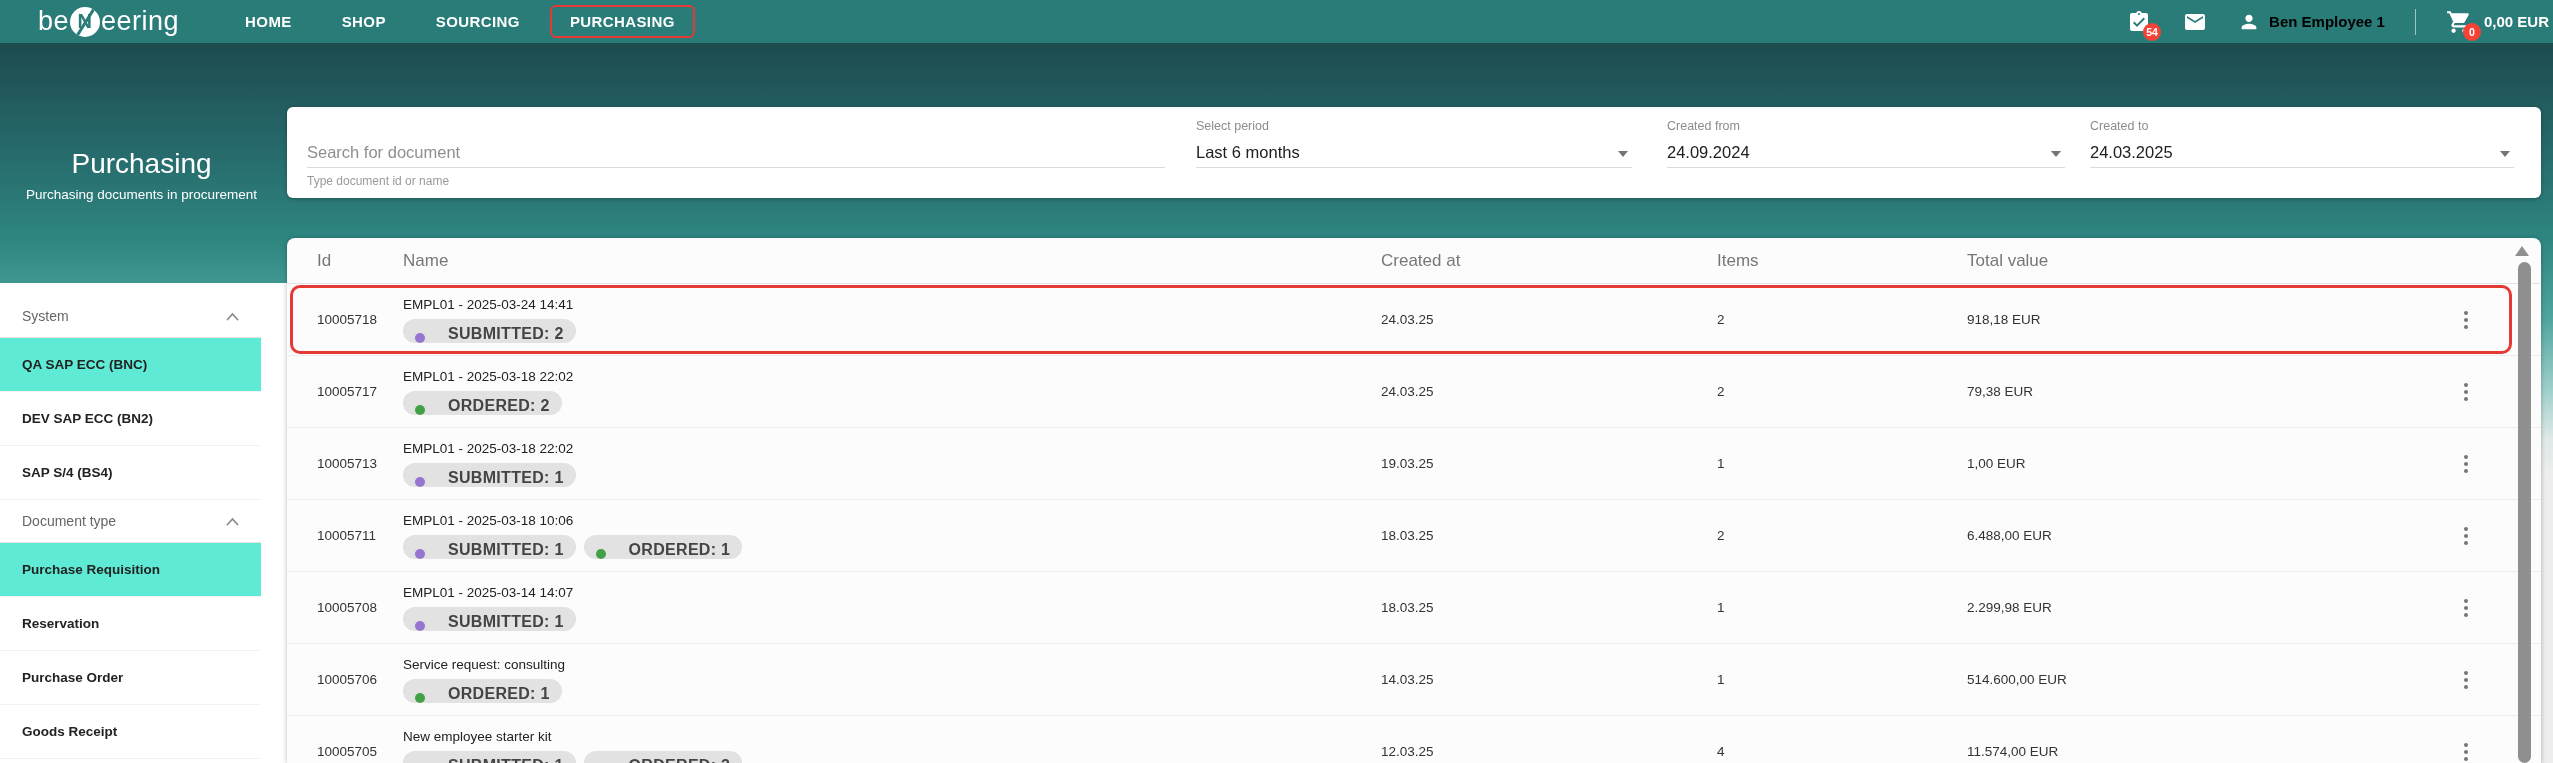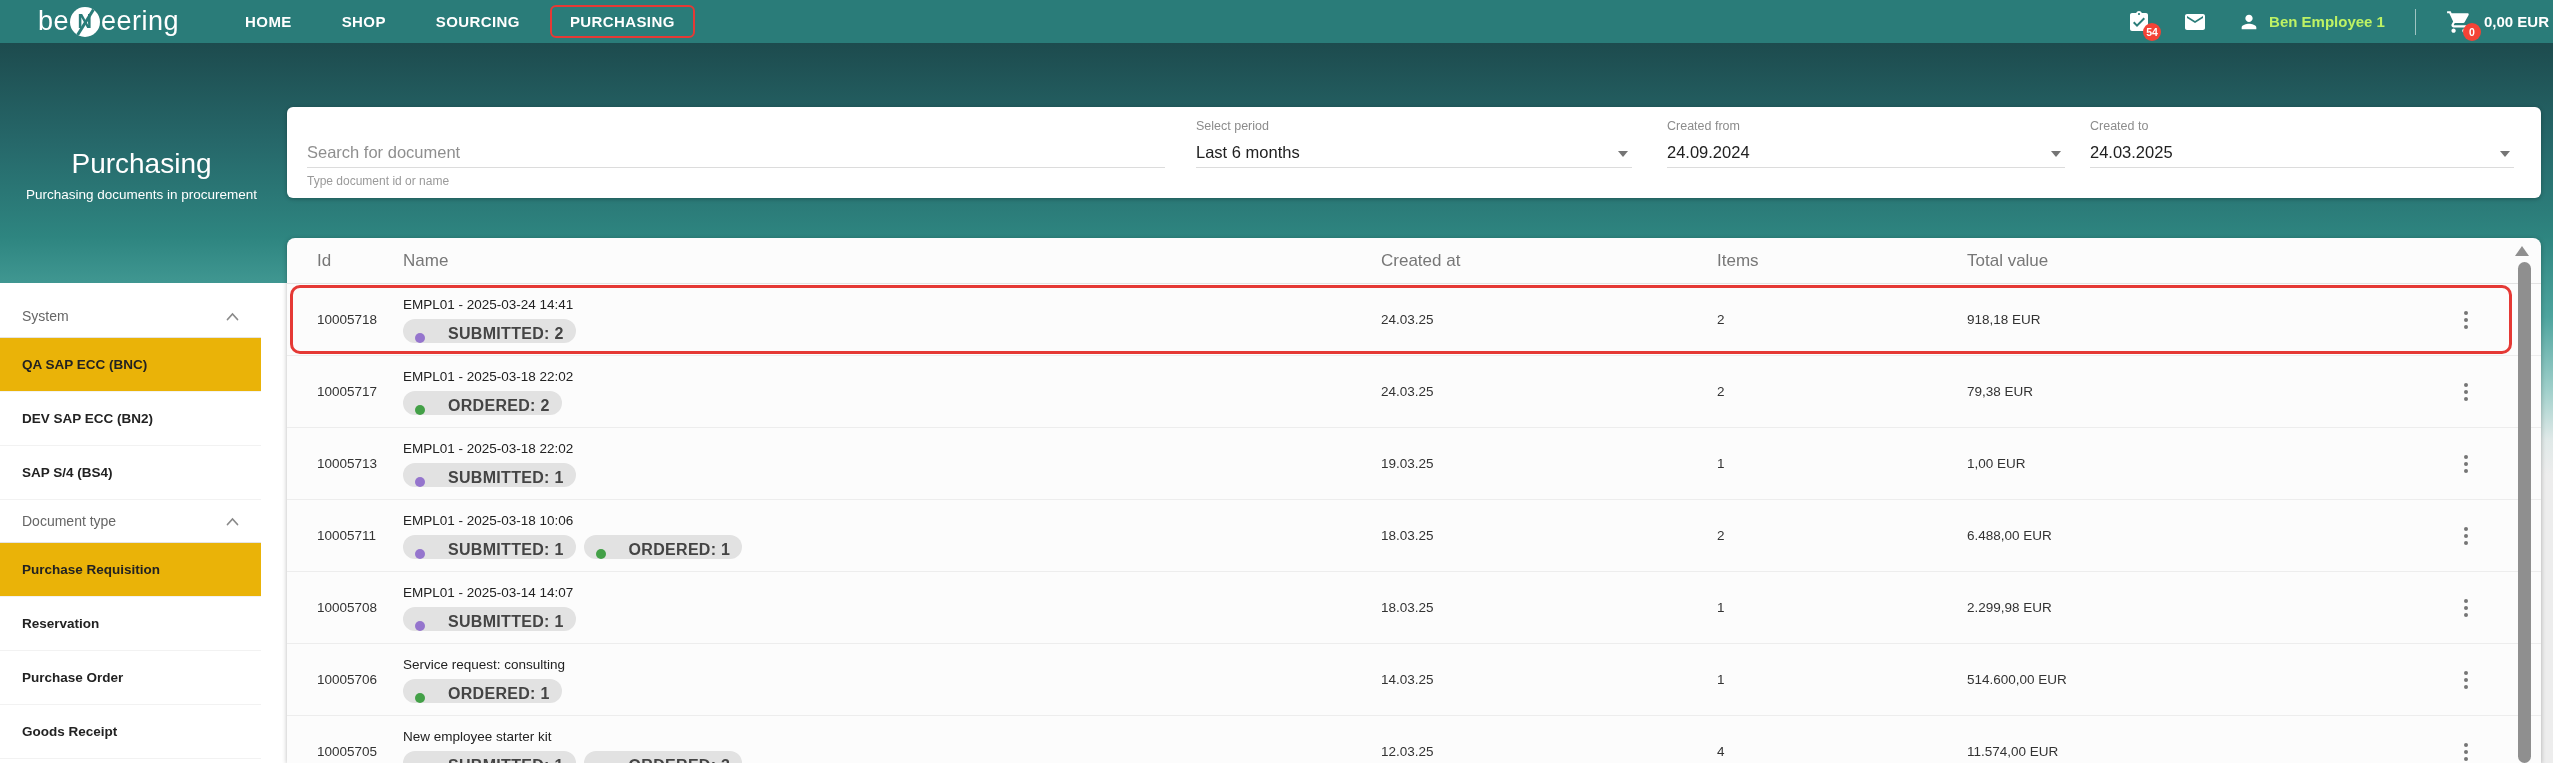--- a/index.html
+++ b/index.html
@@ -18,21 +18,21 @@
     display:flex; align-items:center; justify-content:center; font-weight:700; font-size:20px; margin:0 1px; overflow:hidden; }
   .logo .n-circle::after { content:""; position:absolute; left:-4px; top:13px; width:40px; height:3px; background:#2a7c79; transform:rotate(-58deg); }
   .main-nav { display:flex; align-items:center; margin-left:48px; gap:14px; height:43px; }
   .nav-item { position:relative; color:#fff; font-size:15px; font-weight:700; letter-spacing:.4px; padding:6px 18px; cursor:pointer; }
   .nav-item.annotated { outline:2px solid #e53935; outline-offset:0; border-radius:4px; }
   .top-right { margin-left:auto; display:flex; align-items:center; gap:30px; margin-right:4px; }
   .icon-btn { position:relative; width:26px; height:26px; display:flex; align-items:center; justify-content:center; cursor:pointer; }
   .icon-btn svg { width:24px; height:24px; fill:#fff; }
   .count-badge { position:absolute; right:-9px; bottom:-6px; min-width:18px; height:18px; padding:0 3px; border-radius:9px;
     background:#f44336; color:#fff; font-size:10.5px; font-weight:700; display:flex; align-items:center; justify-content:center; }
-  .user-chip { display:flex; align-items:center; gap:9px; color:#bef264; font-size:15px; font-weight:700; cursor:pointer; }
+  .user-chip { display:flex; align-items:center; gap:9px; color:#000000; font-size:15px; font-weight:700; cursor:pointer; }
   .user-chip svg { width:22px; height:22px; fill:#fff; }
   .top-divider { width:1px; height:26px; background:rgba(255,255,255,.55); }
   .cart-chip { display:flex; align-items:center; gap:12px; color:#fff; font-size:15px; font-weight:700; cursor:pointer; }
   .cart-wrap { position:relative; width:26px; height:26px; }
   .cart-wrap svg { width:26px; height:26px; fill:#fff; }
 
   
   .hero-text { position:absolute; left:0; top:148px; width:283px; text-align:center; color:#fff; z-index:5; }
   .hero-title { font-size:28px; font-weight:400; }
   .hero-sub { font-size:13.5px; margin-top:7px; }
@@ -54,21 +54,21 @@
   .cell-to     { left:1803px; width:424px; }
 
   
   .sidebar { position:absolute; left:0; top:283px; width:321px; height:480px; background:#fff; z-index:6; }
   .side-sections { position:absolute; left:0; top:12px; width:261px; }
   .side-header { position:relative; height:43px; display:flex; align-items:center; padding:0 22px; color:#666;
     font-size:14px; border-bottom:1px solid #e4e4e4; }
   .side-header .chev { margin-left:auto; cursor:pointer; display:flex; }
   .side-item { height:54px; display:flex; align-items:center; padding:0 22px; font-size:13.5px; font-weight:700; color:#222;
     cursor:pointer; border-bottom:1px solid #f2f2f2; }
-  .side-item.selected { background:#eab308; }
+  .side-item.selected { background:#5eead4; }
   .side-scroll-up { position:absolute; right:7px; top:7px; width:0; height:0; border-left:7px solid transparent;
     border-right:7px solid transparent; border-bottom:10px solid #8f8f8f; cursor:pointer; }
   .side-scroll-thumb { position:absolute; right:5px; top:24px; width:13px; height:456px; border-radius:7px; background:#9b9b9b; cursor:pointer; }
 
   
   .table-card { position:absolute; left:287px; top:238px; width:2254px; height:525px; background:#fcfcfc;
     border-radius:8px 8px 0 0; box-shadow:0 1px 5px rgba(0,0,0,.28); z-index:10; overflow:hidden; }
   .t-grid { display:grid; grid-template-columns:86px 978px 336px 250px 440px 1fr; padding-left:30px; align-items:center; }
   .t-header { height:46px; border-bottom:1px solid #e3e3e3; }
   .t-header span { font-size:17px; color:#777; }

